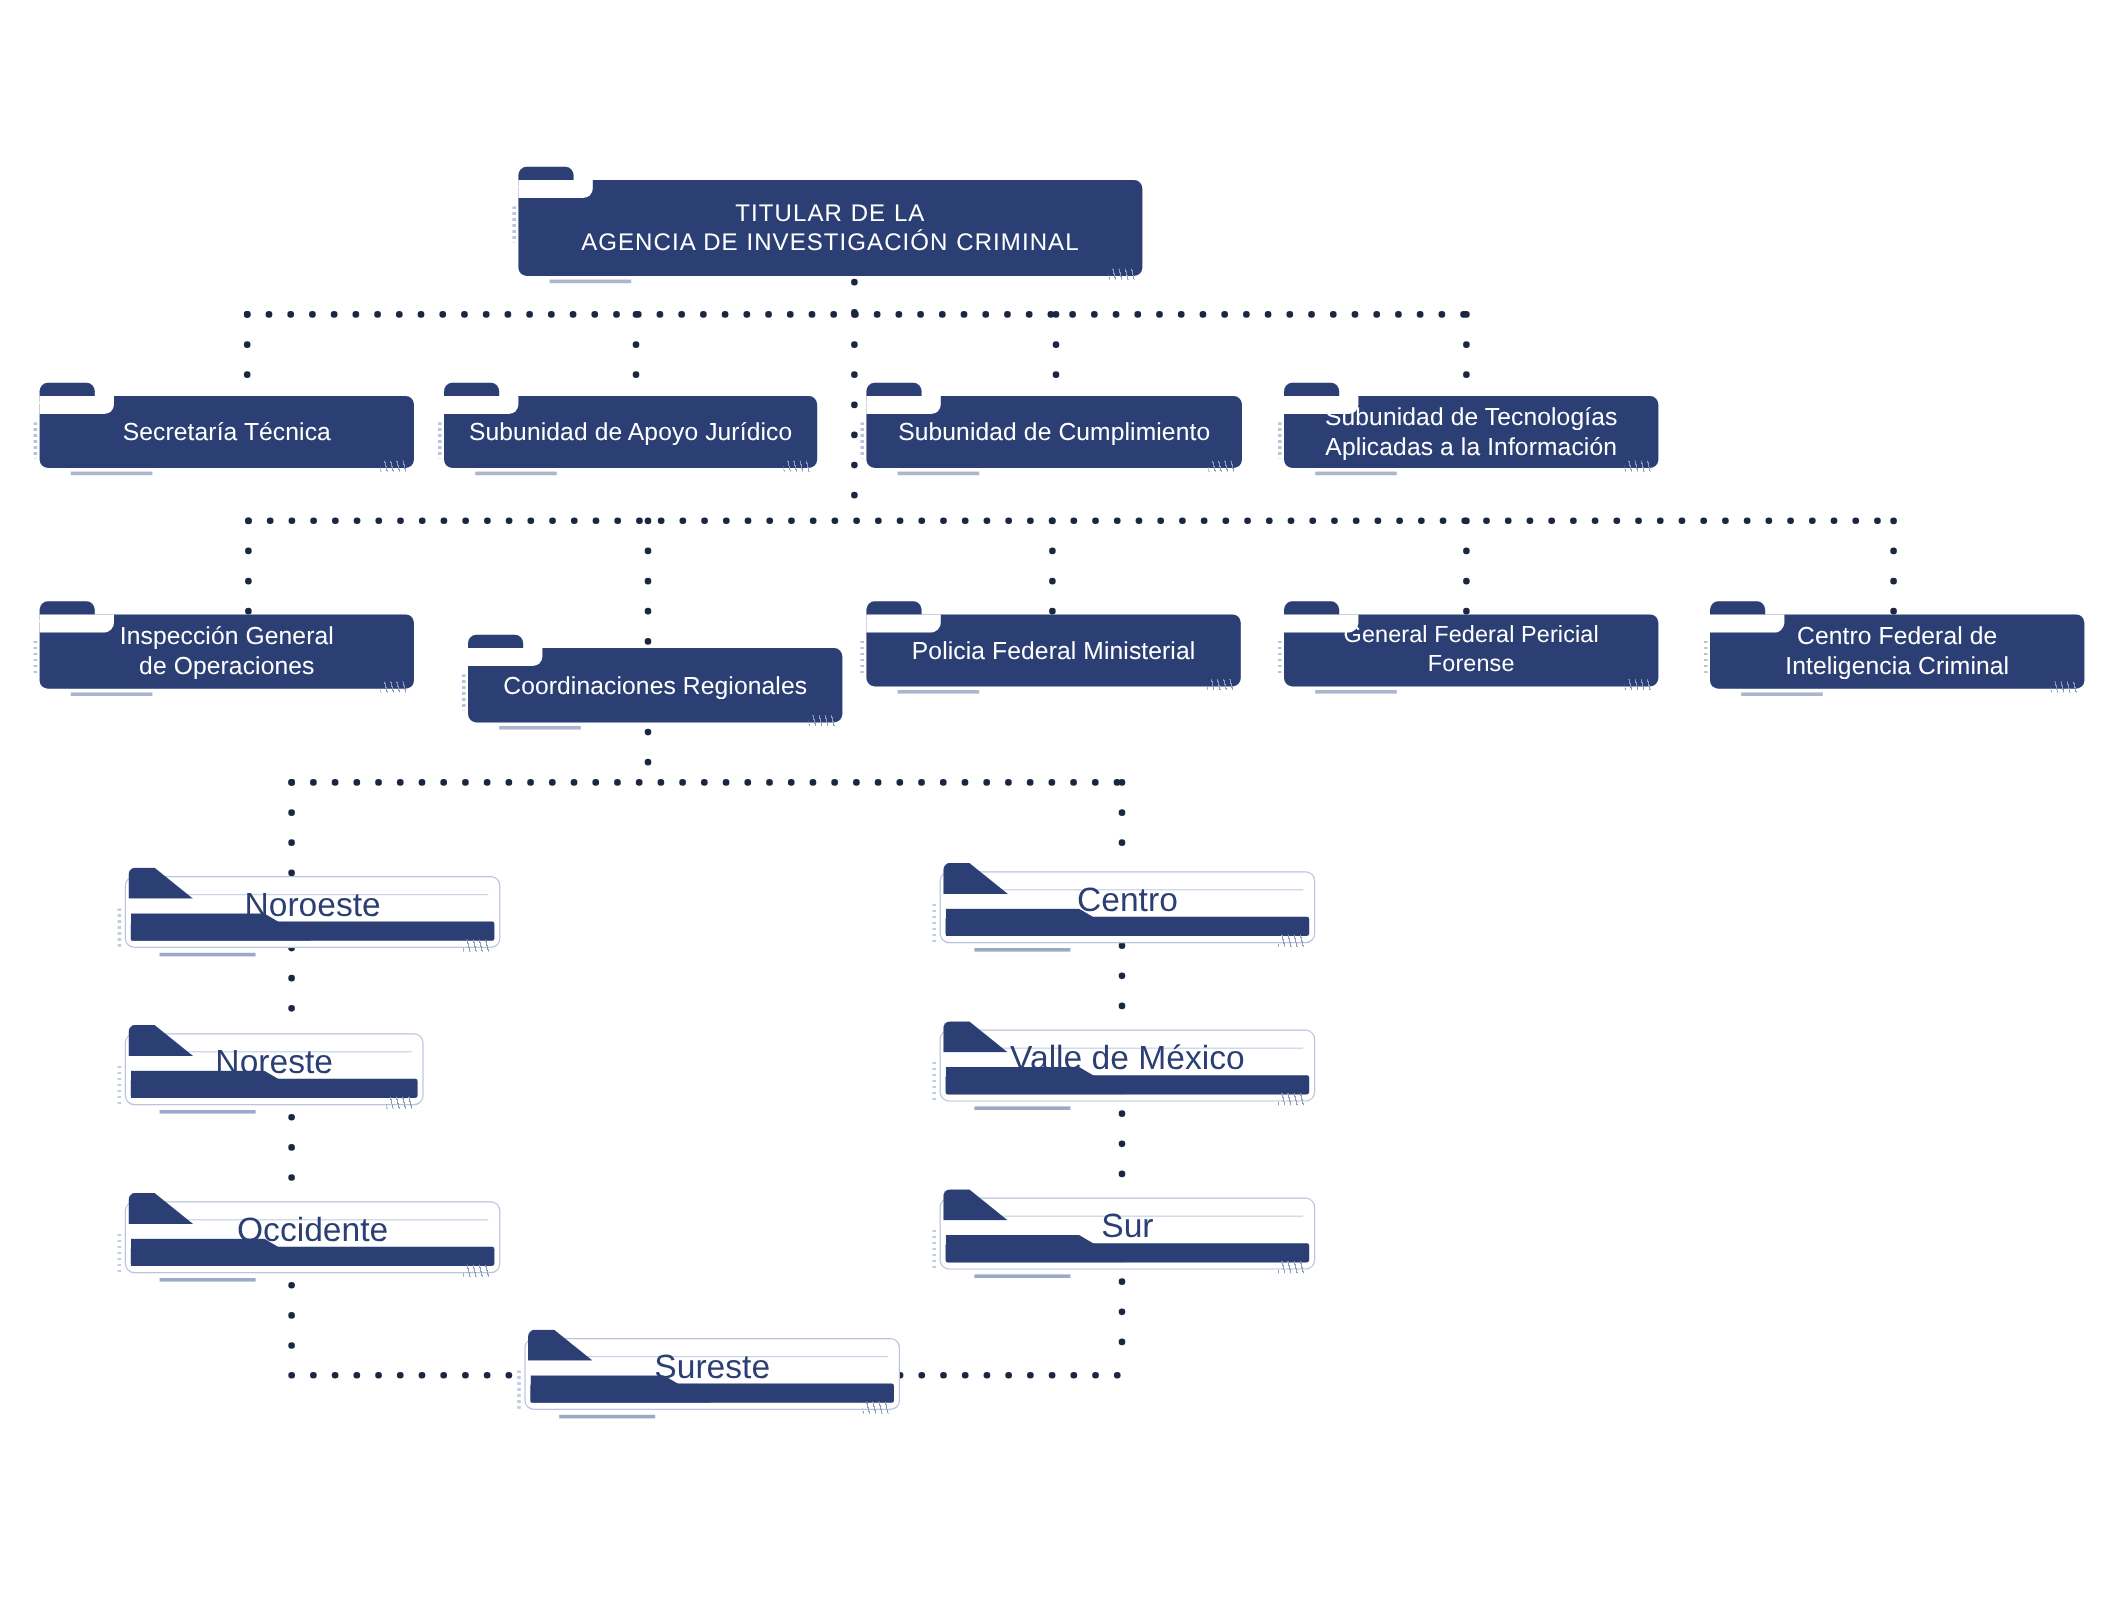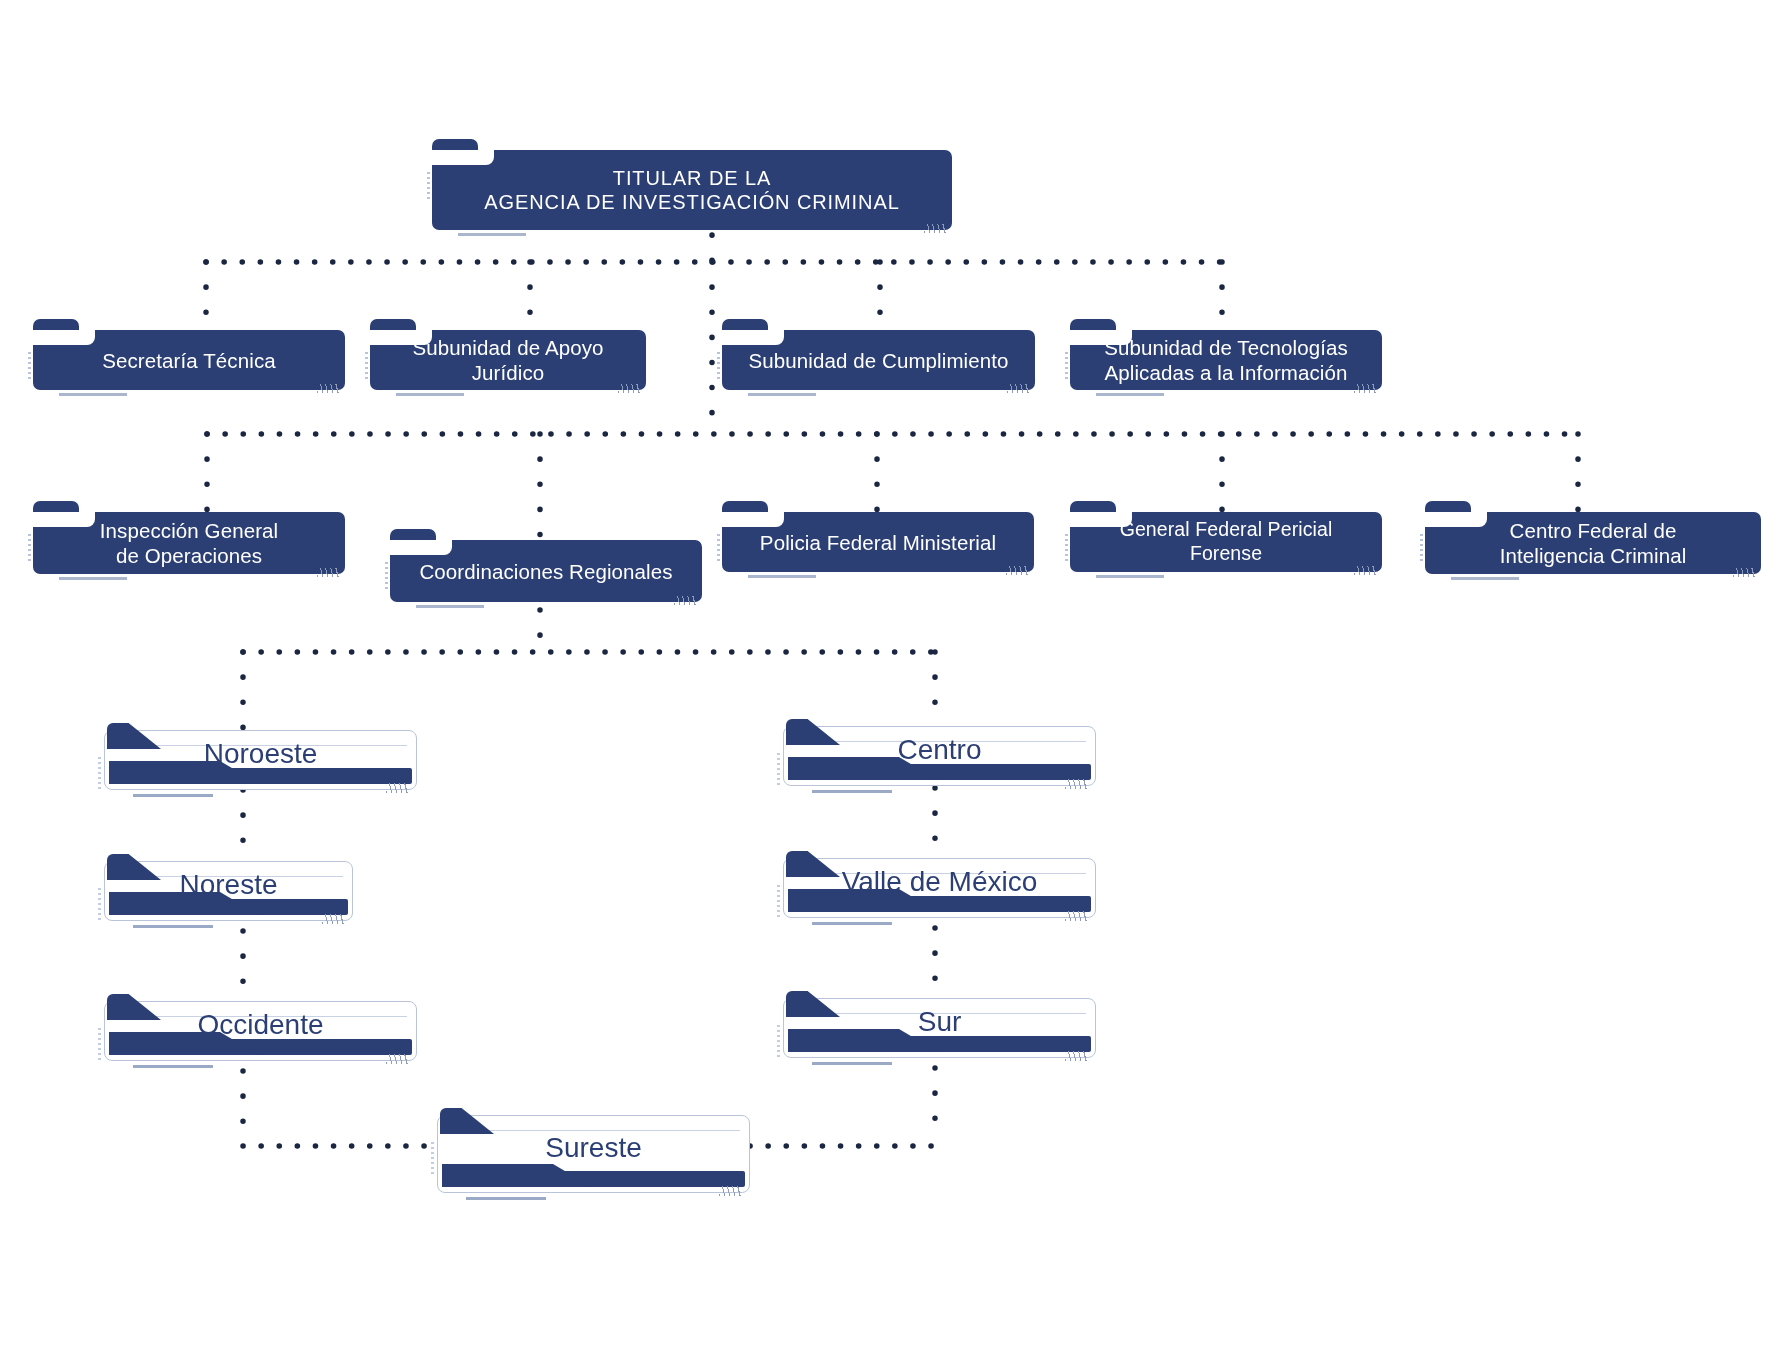--- a/index.html
+++ b/index.html
@@ -283,21 +283,21 @@
   </div>
 
   <div class="node navy" style="left:33px; top:330px; width:312px; height:60px;">
     <span class="tab"></span>
     <span class="deco-edge"></span>
     <span class="deco-l"></span>
     <span class="deco-r"></span>
     <span class="label">Secretaría Técnica</span>
   </div>
 
-  <div class="node navy" style="left:370px; top:330px; width:276px; height:60px;">
+  <div class="node navy" style="left:370px; top:330px; width:311px; height:60px;">
     <span class="tab"></span>
     <span class="deco-edge"></span>
     <span class="deco-l"></span>
     <span class="deco-r"></span>
     <span class="label">Subunidad de Apoyo Jurídico</span>
   </div>
 
   <div class="node navy" style="left:722px; top:330px; width:313px; height:60px;">
     <span class="tab"></span>
     <span class="deco-edge"></span>
@@ -341,21 +341,21 @@
   </div>
 
   <div class="node navy" style="left:1070px; top:512px; width:312px; height:60px; font-size:19.5px;">
     <span class="tab"></span>
     <span class="deco-edge"></span>
     <span class="deco-l"></span>
     <span class="deco-r"></span>
     <span class="label">General Federal Pericial Forense</span>
   </div>
 
-  <div class="node navy" style="left:1425px; top:512px; width:336px; height:62px;">
+  <div class="node navy" style="left:1425px; top:512px; width:312px; height:62px;">
     <span class="tab"></span>
     <span class="deco-edge"></span>
     <span class="deco-l"></span>
     <span class="deco-r"></span>
     <span class="label">Centro Federal de
 Inteligencia Criminal</span>
   </div>
 
   <div class="node white" style="left:104px; top:730px; width:313px; height:60px;">
     <span class="corner"></span>
@@ -410,21 +410,21 @@
   <div class="node white" style="left:783px; top:998px; width:313px; height:60px;">
     <span class="corner"></span>
     <span class="inner-line"></span>
     <span class="deco-edge"></span>
     <span class="bottombar"></span>
     <span class="deco-l"></span>
     <span class="deco-r"></span>
     <span class="label">Sur</span>
   </div>
 
-  <div class="node white" style="left:437px; top:1115px; width:313px; height:78px;">
+  <div class="node white" style="left:437px; top:1115px; width:313px; height:60px;">
     <span class="corner"></span>
     <span class="inner-line"></span>
     <span class="deco-edge"></span>
     <span class="bottombar"></span>
     <span class="deco-l"></span>
     <span class="deco-r"></span>
     <span class="label">Sureste</span>
   </div>
 
 </div>

